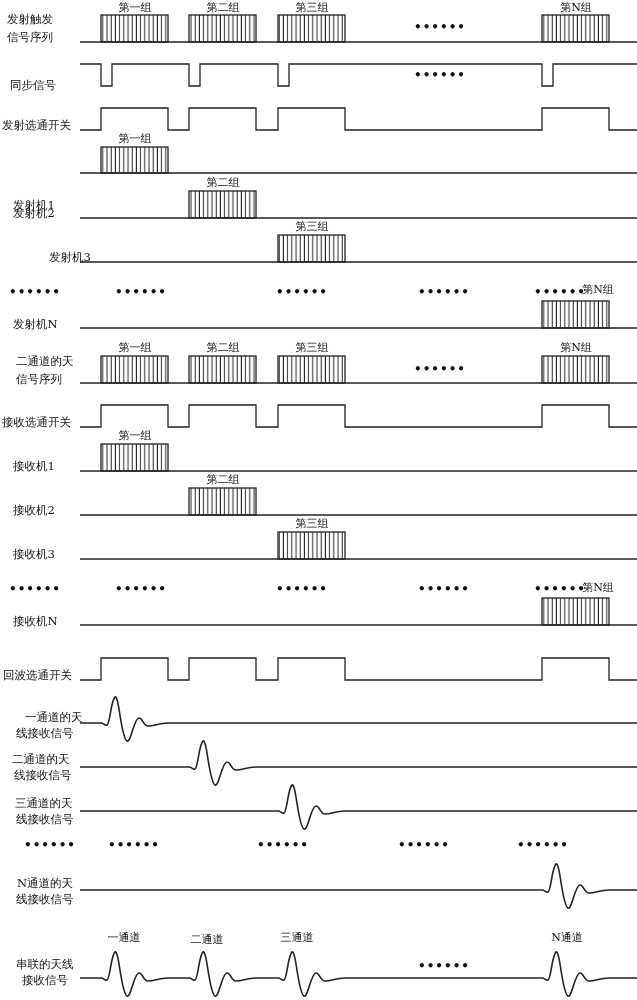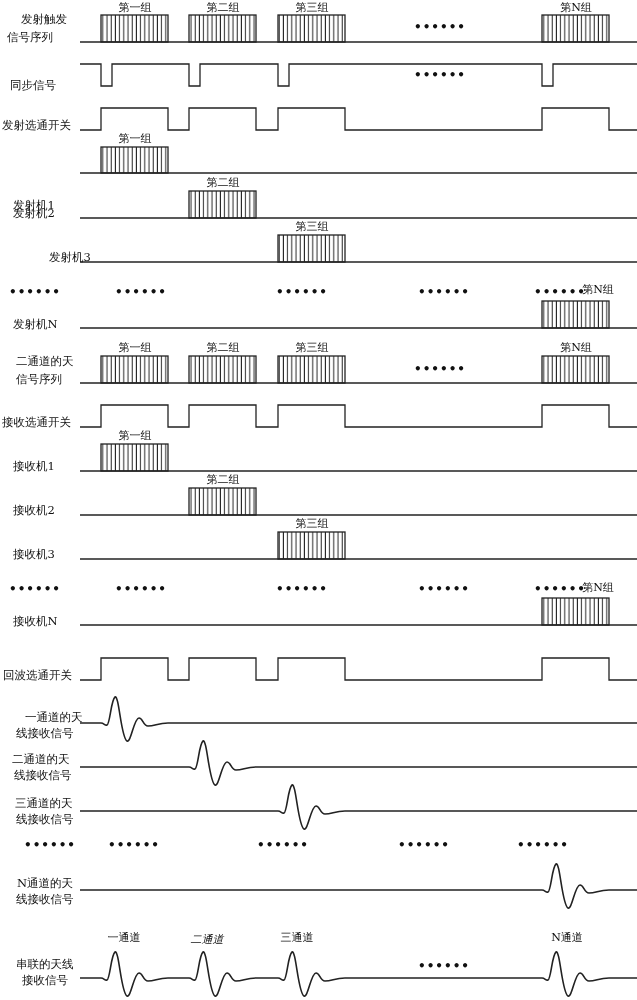--- a/index.html
+++ b/index.html
@@ -83,21 +83,21 @@
     <path stroke-width="1.6" d="M80,811 L278,811 C281,811 282,814 284,813 C287,812 288,788 292,785 C296,782 298,826 304,829 C308,831 311,806 316,806 C320,806 320,814 325,814 C332,814 335,811 345,811 L637,811"></path>
     <path stroke-width="1.6" d="M80,890 L542,890 C545,890 546,893 548,892 C551,891 552,867 556,864 C560,861 562,905 568,908 C572,910 575,885 580,885 C584,885 584,893 589,893 C596,893 599,890 609,890 L637,890"></path>
 
     <path stroke-width="1.6" d="M80,978 L101,978 C104,978 105,981 107,980 C110,979 111,955 115,952 C119,949 121,993 127,996 C131,998 134,973 139,973 C143,973 143,981 148,981 C155,981 158,978 168,978
          L189,978 C192,978 193,981 195,980 C198,979 199,955 203,952 C207,949 209,993 215,996 C219,998 222,973 227,973 C231,973 231,981 236,981 C243,981 246,978 256,978
          L278,978 C281,978 282,981 284,980 C287,979 288,955 292,952 C296,949 298,993 304,996 C308,998 311,973 316,973 C320,973 320,981 325,981 C332,981 335,978 345,978
          L542,978 C545,978 546,981 548,980 C551,979 552,955 556,952 C560,949 562,993 568,996 C572,998 575,973 580,973 C584,973 584,981 589,981 C596,981 599,978 609,978 L637,978"></path>
   </g>
 </svg>
 
-<div class="lbl" style="left:21px;top:12px;">发射触发</div>
+<div class="lbl" style="left:7px;top:12px;">发射触发</div>
 <div class="lbl" style="left:7px;top:30px;">信号序列</div>
 <div class="lbl" style="left:10px;top:78px;">同步信号</div>
 <div class="lbl" style="left:2px;top:118px;">发射选通开关</div>
 <div class="lbl" style="left:13px;top:162px;margin-top:36px;">发射机1</div>
 <div class="lbl" style="left:13px;top:206px;">发射机2</div>
 <div class="lbl" style="left:13px;top:250px;margin-left:36px;">发射机3</div>
 <div class="lbl" style="left:13px;top:317px;">发射机N</div>
 <div class="lbl" style="left:16px;top:354px;">二通道的天</div>
 <div class="lbl" style="left:16px;top:372px;">信号序列</div>
 <div class="lbl" style="left:2px;top:415px;">接收选通开关</div>
@@ -131,21 +131,21 @@
 <div class="grp" style="left:223px;top:342px;">第二组</div>
 <div class="grp" style="left:312px;top:342px;">第三组</div>
 <div class="grp" style="left:576px;top:342px;">第N组</div>
 
 <div class="grp" style="left:135px;top:430px;">第一组</div>
 <div class="grp" style="left:223px;top:474px;">第二组</div>
 <div class="grp" style="left:312px;top:518px;">第三组</div>
 <div class="grp" style="left:598px;top:582px;">第N组</div>
 
 <div class="grp" style="left:124px;top:932px;">一通道</div>
-<div class="grp" style="left:207px;top:934px;font-style:italic;">二通道</div>
+<div class="grp" style="left:207px;top:934px;">二通道</div>
 <div class="grp" style="left:297px;top:932px;">三通道</div>
 <div class="grp" style="left:567px;top:932px;">N通道</div>
 
 <div class="dots" style="left:440px;top:22px;">••••••</div>
 <div class="dots" style="left:440px;top:70px;">••••••</div>
 <div class="dots" style="left:35px;top:287px;">••••••</div>
 <div class="dots" style="left:141px;top:287px;">••••••</div>
 <div class="dots" style="left:302px;top:287px;">••••••</div>
 <div class="dots" style="left:444px;top:287px;">••••••</div>
 <div class="dots" style="left:560px;top:287px;">••••••</div>

